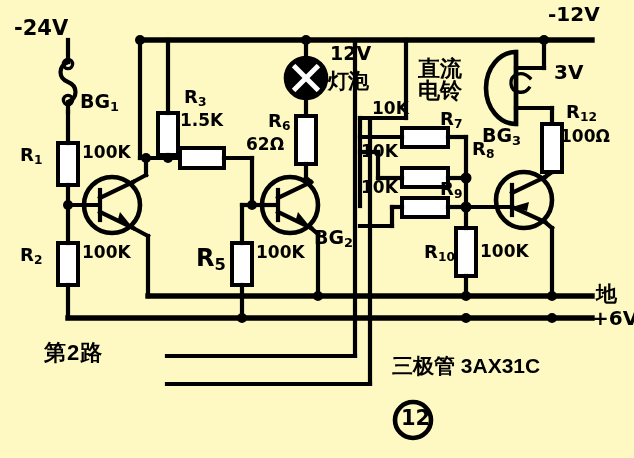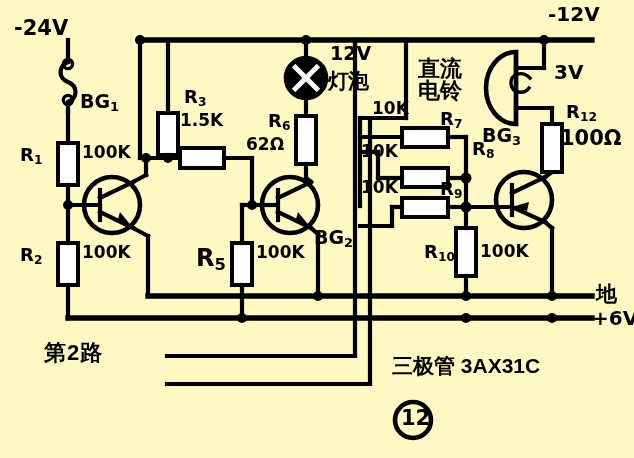--- a/index.html
+++ b/index.html
@@ -243,21 +243,21 @@
   <div class="lbl" style="left:361px; top:179px; font-size:17px;">10K</div>
 
   <div class="lbl" style="left:424px; top:243px; font-size:18px;">
     <span>R</span><span class="sub">10</span>
   </div>
   <div class="lbl" style="left:480px; top:243px; font-size:17px;">100K</div>
 
   <div class="lbl" style="left:566px; top:103px; font-size:18px;">
     <span>R</span><span class="sub">12</span>
   </div>
-  <div class="lbl" style="left:560px; top:128px; font-size:21px;text-align:right;">100Ω</div>
+  <div class="lbl" style="left:560px; top:128px; font-size:17px;text-align:right;">100Ω</div>
 
   <div class="lbl" style="left:330px; top:44px;  font-size:19px;">12V</div>
   <div class="lbl cjk" style="left:328px; top:70px; font-size:21px; letter-spacing:-1px;">灯泡</div>
 
   <div class="lbl cjk" style="left:418px; top:58px; font-size:22px; letter-spacing:0px; line-height:1.02;" style2="">直流<br>电铃</div>
   <div class="lbl" style="left:554px; top:62px; font-size:20px;">3V</div>
 
   <div class="lbl cjk" style="left:44px; top:342px; font-size:22px; letter-spacing:1px;">第2路</div>
 
   <div class="lbl cjk" style="left:392px; top:355px; font-size:21px; letter-spacing:0px;">三极管 3AX31C</div>

